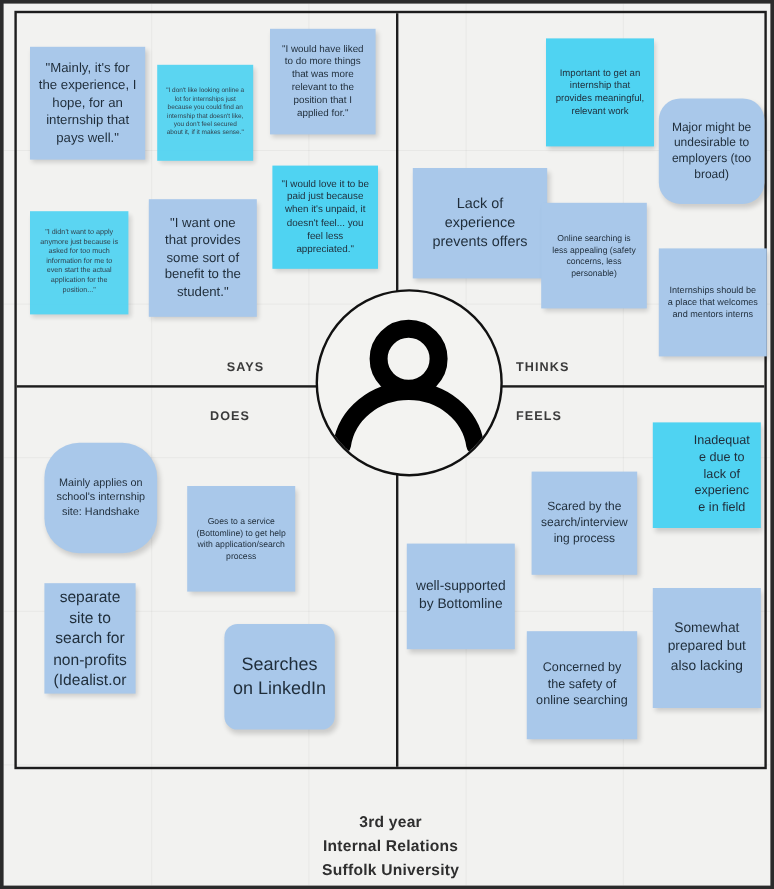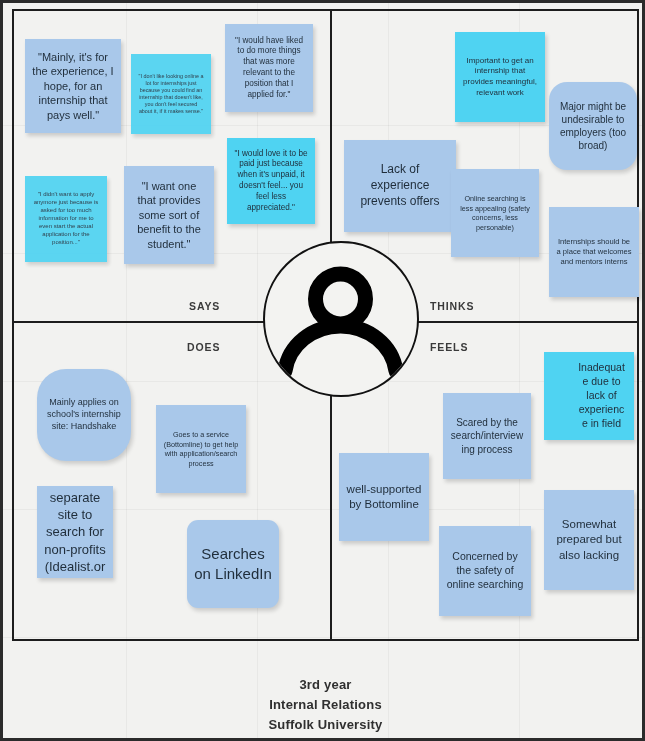--- a/index.html
+++ b/index.html
@@ -58,21 +58,21 @@
   
   .qlabel {
     position: absolute;
     font-size: 10.5px;
     font-weight: bold;
     letter-spacing: 0.9px;
     color: #3a3a3a;
   }
   #label-says   { left: 186px; top: 297px; }
   #label-thinks { left: 427px; top: 297px; }
-  #label-does   { left: 184px; top: 338px; }
+  #label-does   { left: 172px; top: 338px; }
   #label-feels  { left: 427px; top: 338px; }
 
   
   #avatar {
     position: absolute;
     left: 260px;
     top: 238px;
     width: 156px;
     height: 156px;
     border-radius: 50%;

